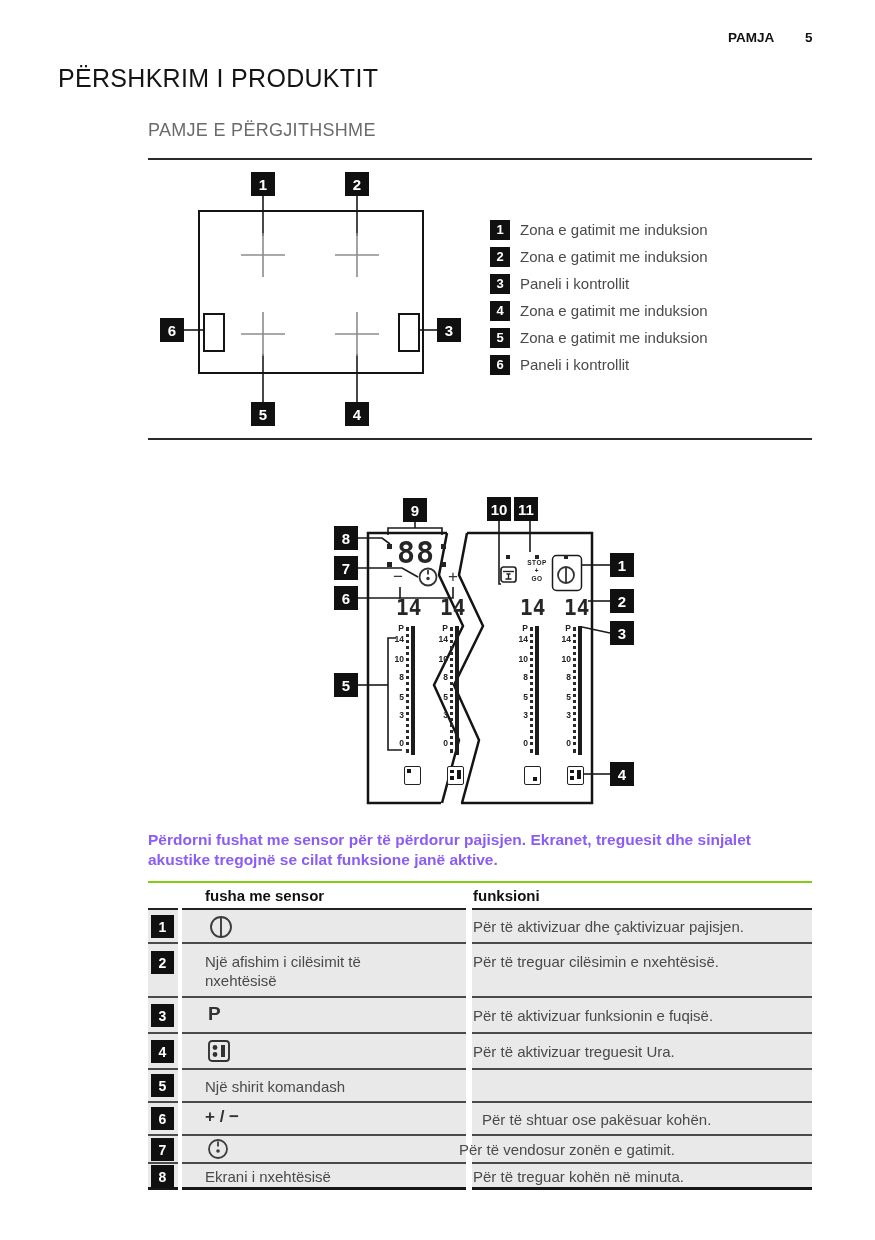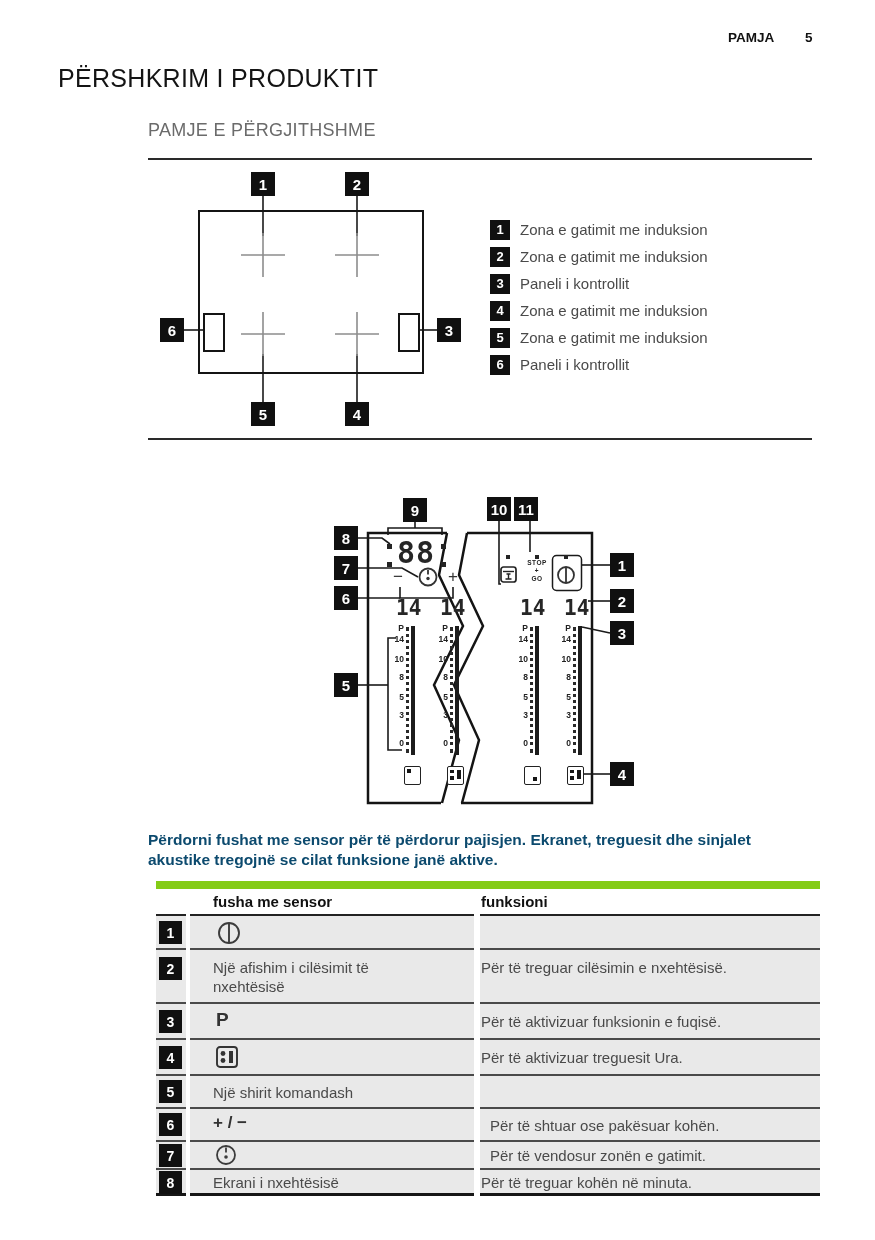--- a/index.html
+++ b/index.html
@@ -28,23 +28,23 @@
   .pm{font-size:17px;color:#333;text-align:center;}
   .stopgo{font-size:6.5px;font-weight:bold;color:#222;text-align:center;line-height:8px;letter-spacing:.5px;}
   .slider{position:absolute;width:26px;height:130px;}
   .slider .num{position:absolute;left:0;width:13px;text-align:right;font-size:8.5px;line-height:10px;font-weight:bold;color:#222;}
   .slider .dots{position:absolute;left:15px;top:1px;height:126px;width:0;border-left:3px dotted #2a2a2a;}
   .slider .bar{position:absolute;left:20px;top:0;width:3.5px;height:129px;background:#1c1c1c;}
   .zone-ic{position:absolute;width:15px;height:17px;border:1.8px solid #222;border-radius:2px;background:#fff;}
   .zone-ic i{position:absolute;width:3.5px;height:3.5px;background:#161616;}
   .zone-ic .rbar{position:absolute;width:3.5px;height:9px;background:#161616;}
   
-  .intro{font-size:15.5px;font-weight:bold;color:#0c4a6e;line-height:20px;}
-  
-  .tbl{border-top:8px solid #84cc16;margin-left:8px;}
+  .intro{font-size:15.5px;font-weight:bold;color:#8b5cf6;line-height:20px;}
+  
+  .tbl{border-top:2px solid #84cc16;}
   .trow{position:relative;}
   .tcell{position:absolute;top:0;background:#e9e9e9;border-bottom:2px solid #4a4a4a;}
   .tcell.h{background:#fff;}
   .th-label{font-size:15px;font-weight:bold;color:#111;}
   .td-text{font-size:15px;color:#4a4a4a;line-height:19px;}
   .badge{position:absolute;width:23px;height:23px;background:#101010;color:#fff;font-size:14px;
          font-weight:bold;display:flex;align-items:center;justify-content:center;}
   .sensor-big{font-size:19px;font-weight:bold;color:#333;}
   svg{display:block;}
 </style>
@@ -275,20 +275,21 @@
 
     <div class="trow" style="height:34px;">
       <div class="tcell" style="left:0;width:30px;height:32px;"></div>
       <div class="tcell" style="left:34px;width:284px;height:32px;"></div>
       <div class="tcell" style="left:324px;width:340px;height:32px;"></div>
       <span class="badge" style="left:3px;top:5px;">1</span>
       <svg class="abs" style="left:60px;top:4px;" width="26" height="26">
         <circle cx="13" cy="13" r="10" fill="none" stroke="#3c3c3c" stroke-width="1.9"></circle>
         <path d="M13,3.5 V22.5" stroke="#3c3c3c" stroke-width="1.9"></path>
       </svg>
+      <span class="abs td-text" style="left:325px;top:7px;">Për të aktivizuar dhe çaktivizuar pajisjen.</span>
     </div>
 
     <div class="trow" style="height:54px;">
       <div class="tcell" style="left:0;width:30px;height:52px;"></div>
       <div class="tcell" style="left:34px;width:284px;height:52px;"></div>
       <div class="tcell" style="left:324px;width:340px;height:52px;"></div>
       <span class="badge" style="left:3px;top:7px;">2</span>
       <span class="abs td-text" style="left:57px;top:8px;width:210px;">Një afishim i cilësimit të nxehtësisë</span>
       <span class="abs td-text" style="left:325px;top:8px;">Për të treguar cilësimin e nxehtësisë.</span>
     </div>
@@ -336,21 +337,21 @@
     <div class="trow" style="height:28px;">
       <div class="tcell" style="left:0;width:30px;height:26px;"></div>
       <div class="tcell" style="left:34px;width:284px;height:26px;"></div>
       <div class="tcell" style="left:324px;width:340px;height:26px;"></div>
       <span class="badge" style="left:3px;top:2px;">7</span>
       <svg class="abs" style="left:59px;top:2px;" width="22" height="22">
         <circle cx="11" cy="11" r="9" fill="none" stroke="#3c3c3c" stroke-width="1.8"></circle>
         <path d="M11,3.5 V8.5" stroke="#3c3c3c" stroke-width="1.8"></path>
         <circle cx="11" cy="13" r="1.8" fill="#3c3c3c"></circle>
       </svg>
-      <span class="abs td-text" style="left:334px;top:4px;">Për të vendosur zonën e gatimit.</span>
+      <span class="abs td-text" style="left:311px;top:4px;">Për të vendosur zonën e gatimit.</span>
     </div>
 
     <div class="trow" style="height:28px;">
       <div class="tcell" style="left:0;width:30px;height:23px;border-bottom:3px solid #161616;"></div>
       <div class="tcell" style="left:34px;width:284px;height:23px;border-bottom:3px solid #161616;"></div>
       <div class="tcell" style="left:324px;width:340px;height:23px;border-bottom:3px solid #161616;"></div>
       <span class="badge" style="left:3px;top:1px;">8</span>
       <span class="abs td-text" style="left:57px;top:3px;">Ekrani i nxehtësisë</span>
       <span class="abs td-text" style="left:325px;top:3px;">Për të treguar kohën në minuta.</span>
     </div>

